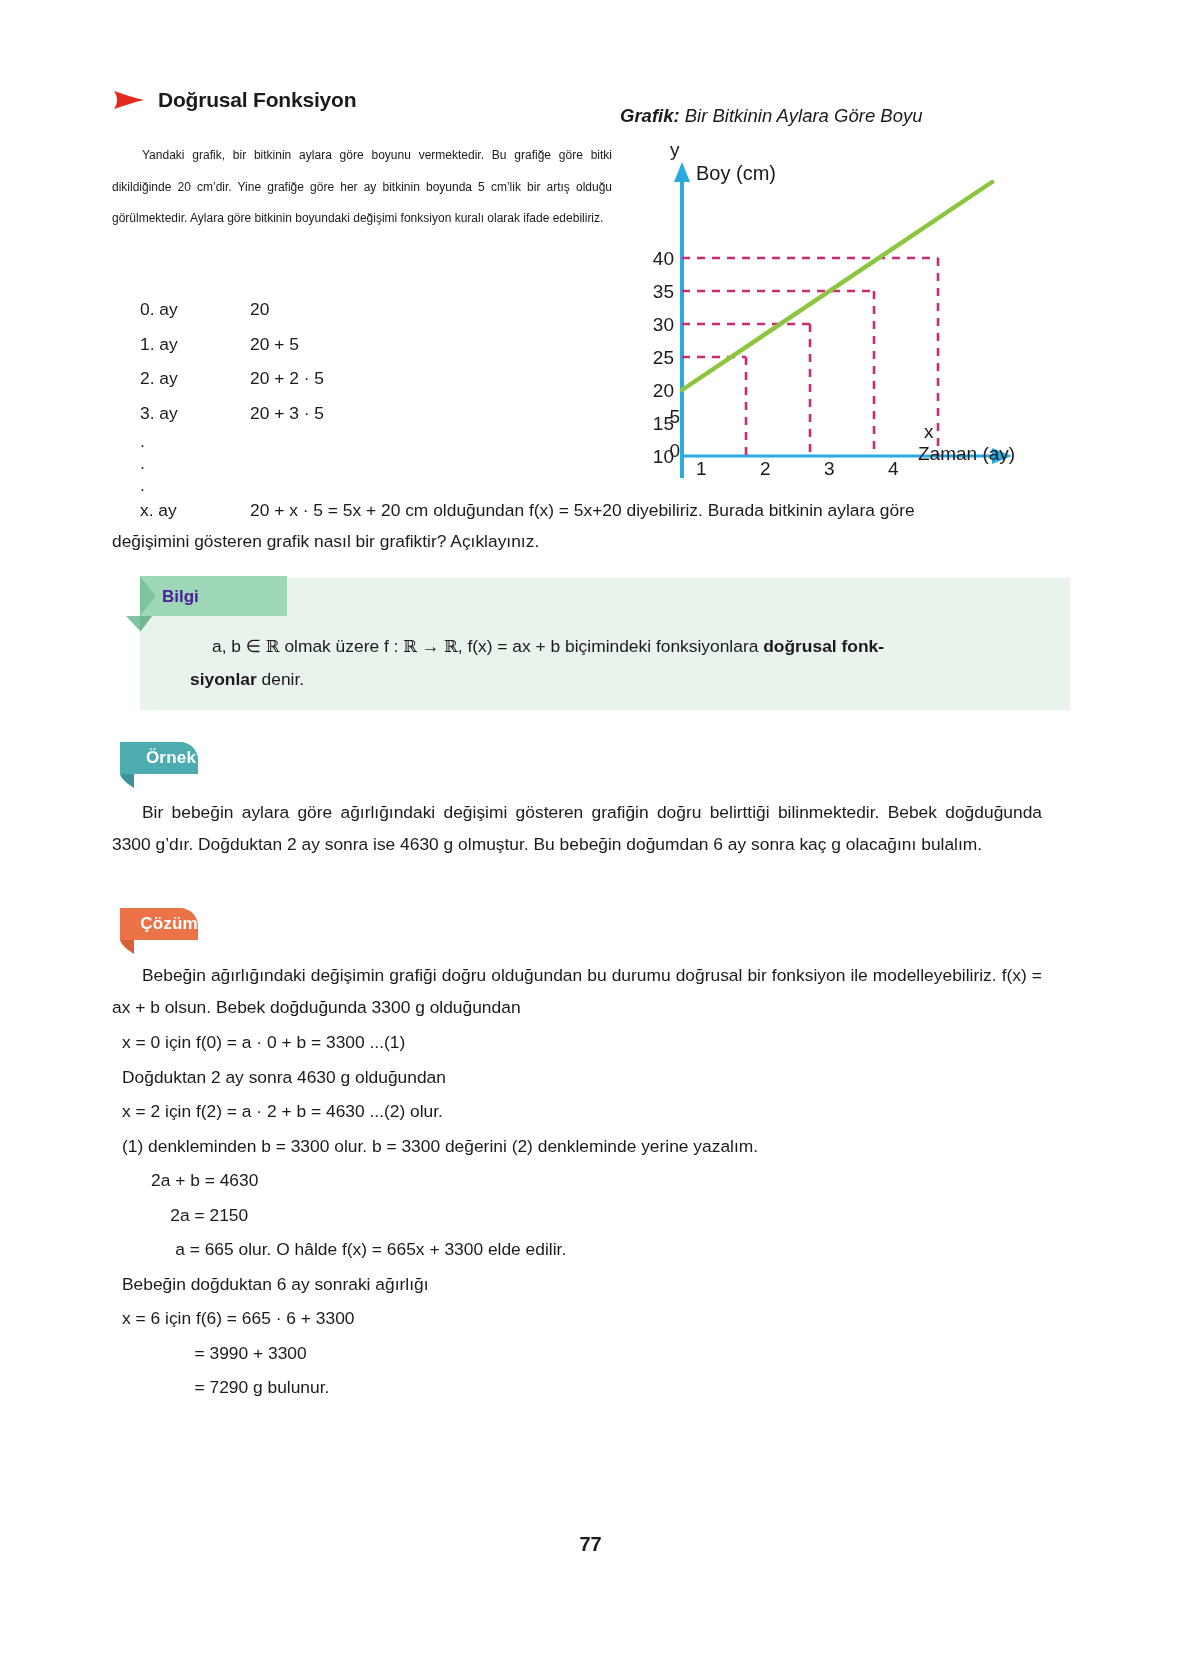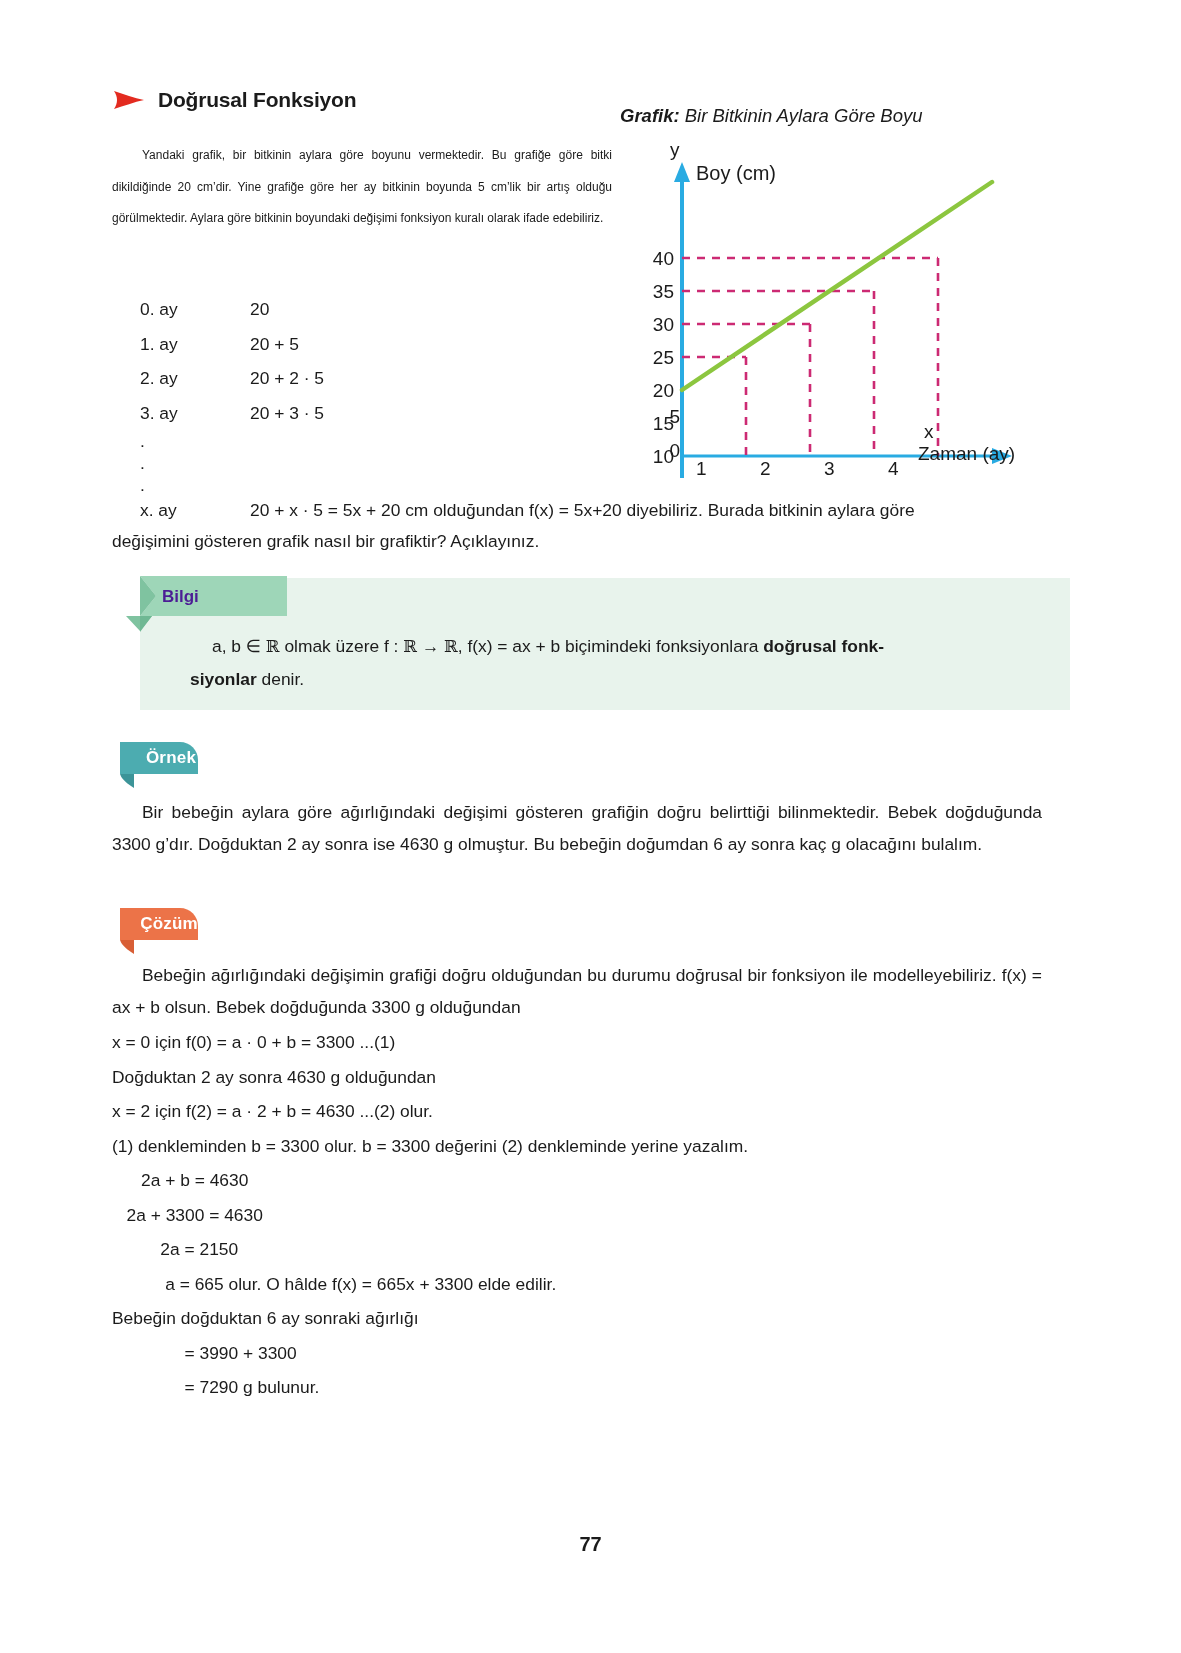--- a/index.html
+++ b/index.html
@@ -168,21 +168,21 @@
     text-align: justify;
     text-indent: 30px;
   }
 
   .sol-lines {
     position: absolute;
     left: 112px; top: 1025px;
     width: 930px;
     font-size: 17.4px;
   }
-  .sol-line { line-height: 34.5px; white-space: pre; }
+  .sol-line { line-height: 34.5px; white-space: pre; margin-left: 10px; }
 
   
   .page-num {
     position: absolute;
     left: 0; top: 1485px;
     width: 1181px;
     text-align: center;
     font-size: 20px;
     font-weight: bold;
     color: #1b1b1b;
@@ -329,23 +329,23 @@
     <span class="badge-label">Çözüm</span>
   </div>
   <div class="cozum-para">Bebeğin ağırlığındaki değişimin grafiği doğru olduğundan bu durumu doğrusal bir fonksiyon ile modelleyebiliriz. f(x) = ax + b olsun. Bebek doğduğunda 3300 g olduğundan</div>
 
   <div class="sol-lines">
     <div class="sol-line">x = 0 için f(0) = a · 0 + b = 3300 ...(1)</div>
     <div class="sol-line">Doğduktan 2 ay sonra 4630 g olduğundan</div>
     <div class="sol-line">x = 2 için f(2) = a · 2 + b = 4630 ...(2) olur.</div>
     <div class="sol-line">(1) denkleminden b = 3300 olur. b = 3300 değerini (2) denkleminde yerine yazalım.</div>
     <div class="sol-line">      2a + b = 4630</div>
-    <div class="sol-line">   2a + 3300 = 4630</div>
     <div class="sol-line">          2a = 2150</div>
     <div class="sol-line">           a = 665 olur. O hâlde f(x) = 665x + 3300 elde edilir.</div>
     <div class="sol-line">Bebeğin doğduktan 6 ay sonraki ağırlığı</div>
+    <div class="sol-line">x = 6 için f(6) = 665 · 6 + 3300</div>
     <div class="sol-line">               = 3990 + 3300</div>
     <div class="sol-line">               = 7290 g bulunur.</div>
   </div>
 
   <div class="page-num">77</div>
 
 </div>
 
 </body></html>

